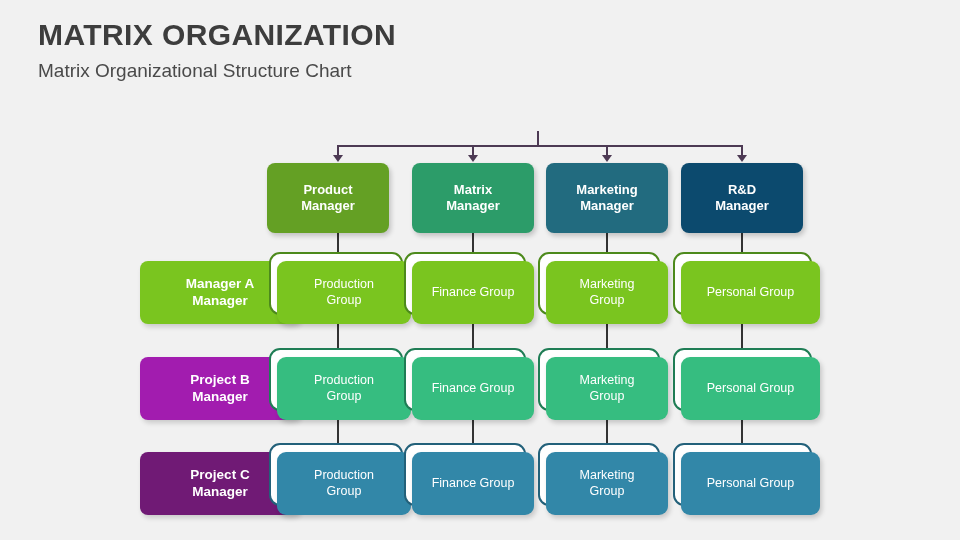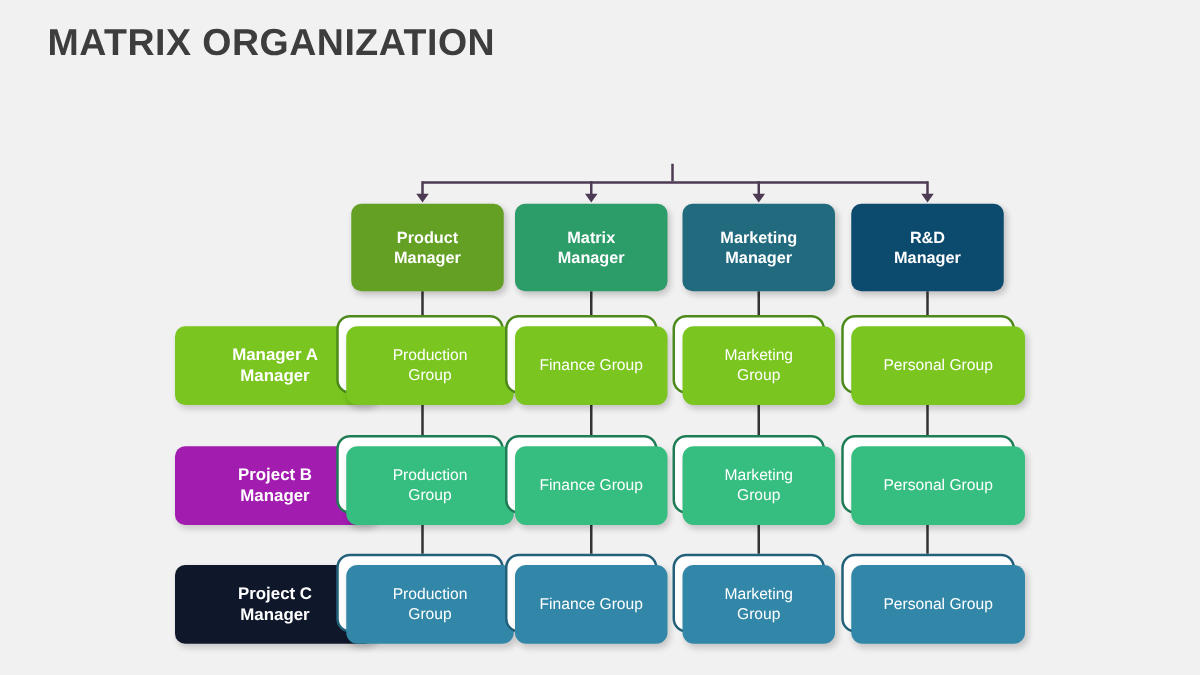--- a/index.html
+++ b/index.html
@@ -156,20 +156,21 @@
     background: #333333;
     z-index: 0;
   }
 </style>
 </head>
 <body>
 
 <div id="slide">
 
   <div id="page-title">MATRIX ORGANIZATION</div>
+  <div id="page-subtitle">Matrix Organizational Structure Chart</div>
 
   <div id="connector-layer">
       <div class="conn conn-v" style="left: 537px; top: 131px; height: 14px; background: rgb(77, 58, 84);"></div>
       <div class="conn conn-h" style="left: 338px; top: 145px; width: 404px; background: rgb(77, 58, 84);"></div>
       <div class="conn conn-v" style="left: 337px; top: 145px; height: 12px; background: rgb(77, 58, 84);"></div>
       <div class="arrow-down" style="left: 333px; top: 155px; border-top-color: rgb(77, 58, 84);"></div>
       <div class="spine" style="left: 337px; top: 233px; height: 19px; background: rgb(51, 51, 51);"></div>
       <div class="spine" style="left: 337px; top: 324px; height: 24px; background: rgb(51, 51, 51);"></div>
       <div class="spine" style="left: 337px; top: 420px; height: 23px; background: rgb(51, 51, 51);"></div>
       <div class="conn conn-v" style="left: 472px; top: 145px; height: 12px; background: rgb(77, 58, 84);"></div>
@@ -184,21 +185,21 @@
       <div class="spine" style="left: 606px; top: 420px; height: 23px; background: rgb(51, 51, 51);"></div>
       <div class="conn conn-v" style="left: 741px; top: 145px; height: 12px; background: rgb(77, 58, 84);"></div>
       <div class="arrow-down" style="left: 737px; top: 155px; border-top-color: rgb(77, 58, 84);"></div>
       <div class="spine" style="left: 741px; top: 233px; height: 19px; background: rgb(51, 51, 51);"></div>
       <div class="spine" style="left: 741px; top: 324px; height: 24px; background: rgb(51, 51, 51);"></div>
       <div class="spine" style="left: 741px; top: 420px; height: 23px; background: rgb(51, 51, 51);"></div>
     </div>
 
 
   <div id="manager-row">
-      <div class="node manager-node" style="left: 281px; background: rgb(100, 160, 36);">
+      <div class="node manager-node" style="left: 267px; background: rgb(100, 160, 36);">
         <div>
           <div>Product</div>
           <div>Manager</div>
         </div>
       </div>
       <div class="node manager-node" style="left: 412px; background: rgb(44, 156, 105);">
         <div>
           <div>Matrix</div>
           <div>Manager</div>
         </div>
@@ -291,21 +292,21 @@
         </div>
       </div>
       <div class="group-cell" style="left: 681px; top: 357px; width: 139px;">
         <div class="group-ring" style="border-color: rgb(31, 125, 85);"></div>
         <div class="group-fill" style="background: rgb(54, 189, 128);">
           <div>
             <div>Personal Group</div>
           </div>
         </div>
       </div>
-      <div class="node project-bar" style="top: 452px; background: #0f172a;">
+      <div class="node project-bar" style="top: 452px; background: #701a75;">
         <div>
           <div>Project C</div>
           <div>Manager</div>
         </div>
       </div>
       <div class="group-cell" style="left: 277px; top: 452px; width: 134px;">
         <div class="group-ring" style="border-color: rgb(35, 97, 122);"></div>
         <div class="group-fill" style="background: rgb(50, 135, 168);">
           <div>
             <div>Production</div>

